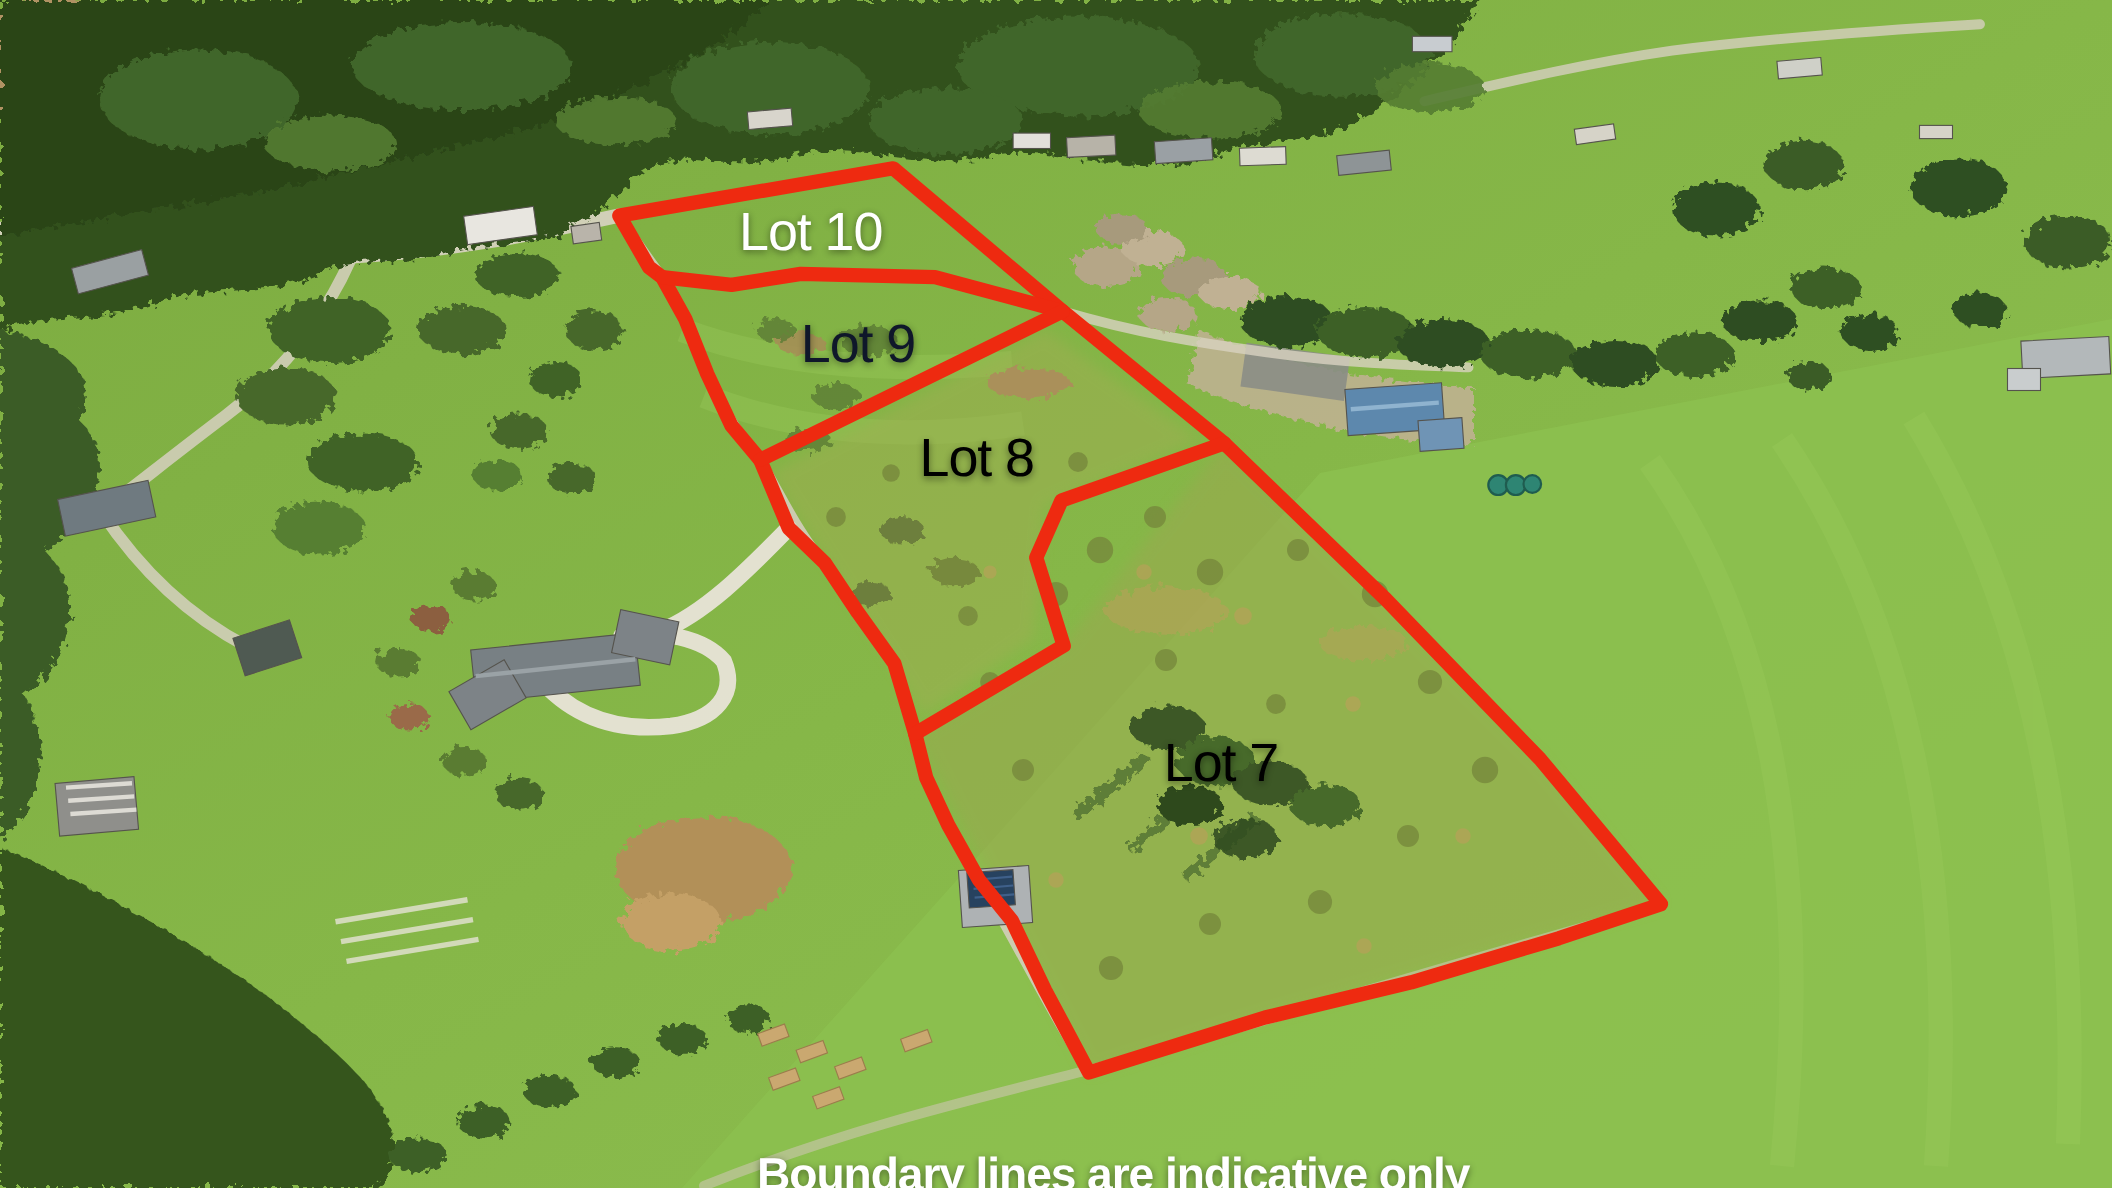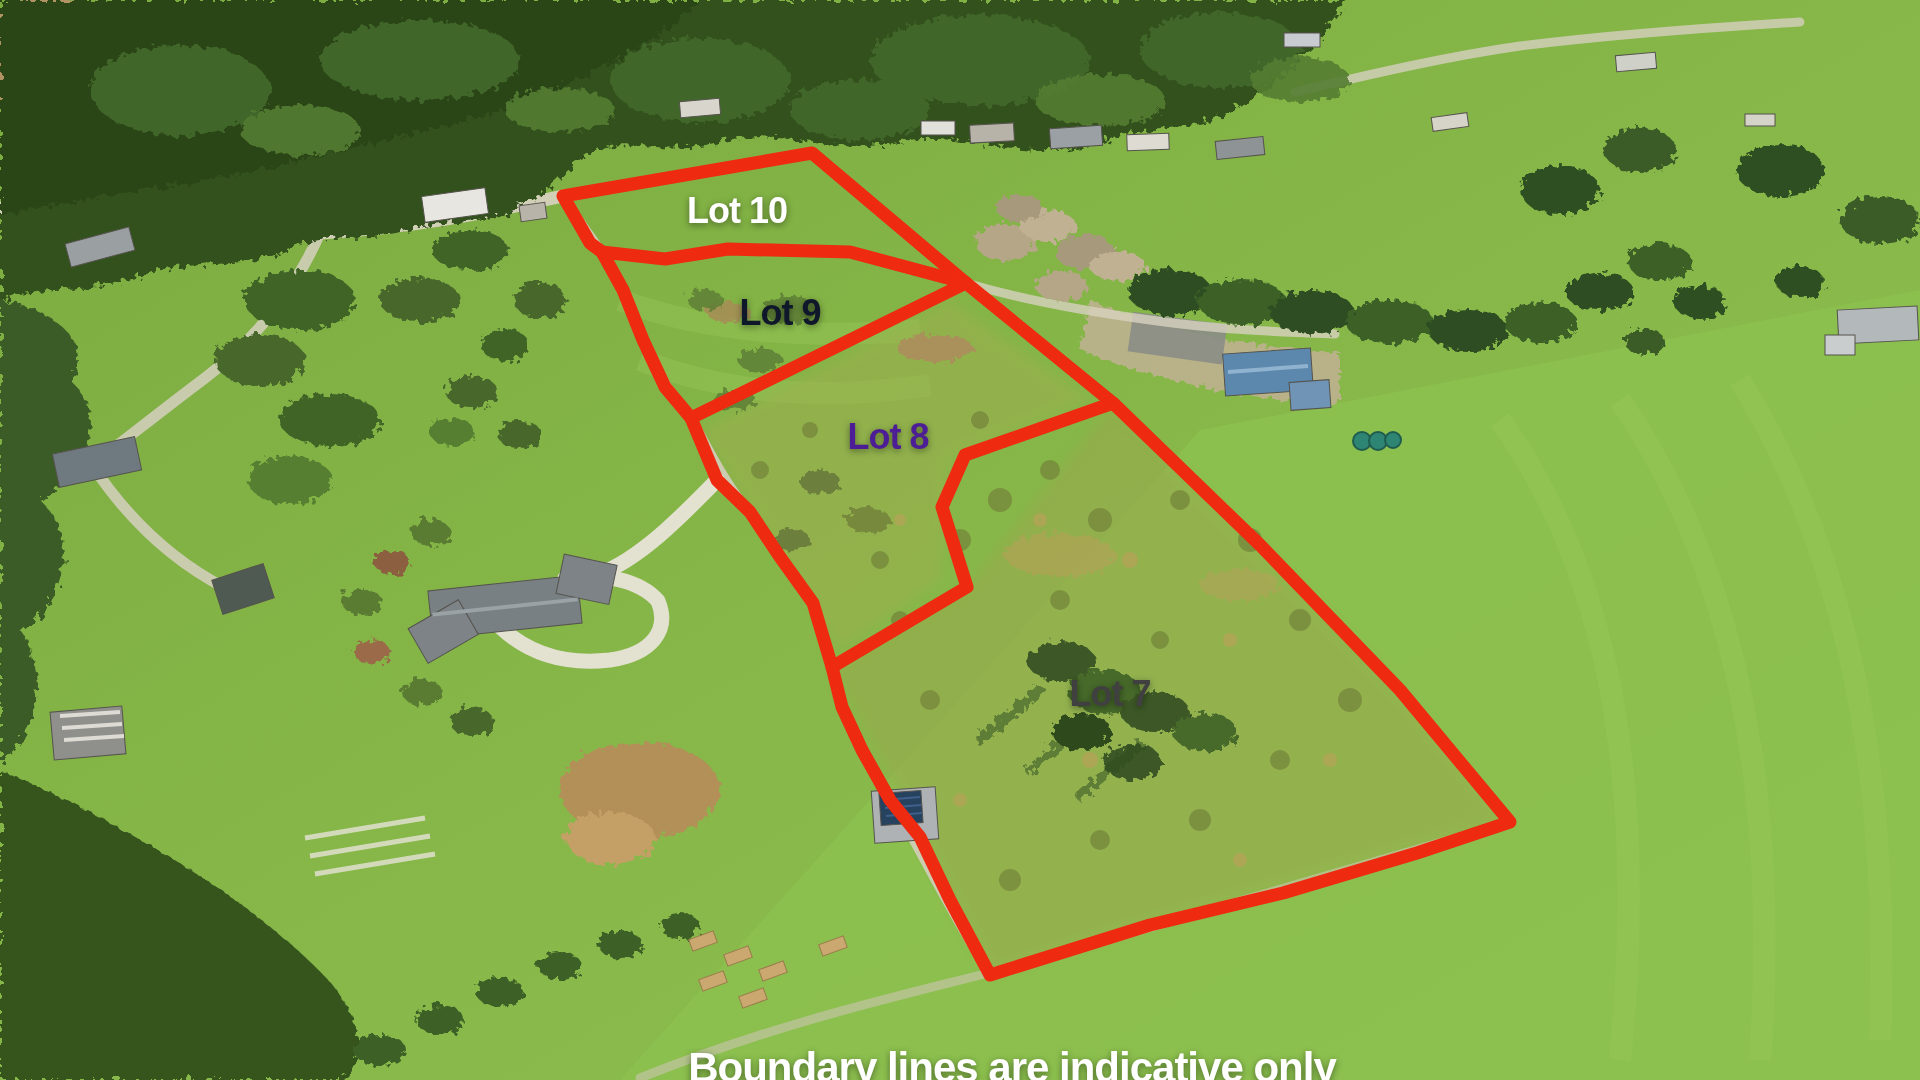--- a/index.html
+++ b/index.html
@@ -5,21 +5,21 @@
   html,body{margin:0;padding:0;background:#222;}
   .stage{
     position:relative;width:1920px;height:1080px;overflow:hidden;
     font-family:"Liberation Sans",sans-serif;
     background:#7fae43;
   }
   .scene,.overlay{position:absolute;left:0;top:0;width:1920px;height:1080px;}
   .overlay{pointer-events:none;}
   .lot-label{
     position:absolute;transform:translate(-50%,-50%);
-    color:#fff;font-weight:700;font-size:36px;letter-spacing:-1px;
+    color:#fff;font-weight:400;font-size:49px;letter-spacing:-1px;
     white-space:nowrap;text-shadow:0 2px 7px rgba(0,0,0,.45);
   }
   .disclaimer{
     position:absolute;transform:translateX(-50%);
     color:#fff;font-weight:700;font-size:42px;letter-spacing:-1px;
     white-space:nowrap;text-shadow:0 2px 7px rgba(0,0,0,.45);
   }
 </style>
 </head>
 <body>
@@ -273,17 +273,17 @@
 
   <svg class="overlay" id="overlay-svg" viewBox="0 0 1920 1080" xmlns="http://www.w3.org/2000/svg">
       <polygon points="563,196 812,153 966,283 1113,403 1260,545 1400,690 1510,822 1417,853 1283,893 1150,925 990,975 950,900 920,837 890,800 862,750 842,707 832,667 813,603 780,557 750,512 717,480 691,418 665,387 643,340 623,290 602,252 590,243 578,222" fill="none" stroke="#ee2a10" stroke-width="13" stroke-linejoin="round" stroke-linecap="round"></polygon>
       <polyline points="602,252 665,259 728,249 850,252 966,283" fill="none" stroke="#ee2a10" stroke-width="13" stroke-linejoin="round" stroke-linecap="round"></polyline>
       <polyline points="691,418 966,283" fill="none" stroke="#ee2a10" stroke-width="13" stroke-linejoin="round" stroke-linecap="round"></polyline>
       <polyline points="1113,403 965,455 942,507 967,587 832,667" fill="none" stroke="#ee2a10" stroke-width="13" stroke-linejoin="round" stroke-linecap="round"></polyline>
     </svg>
 
   <div class="lot-label" style="left: 737px; top: 211px; color: rgb(255, 255, 255);">Lot 10</div>
   <div class="lot-label" style="left: 780px; top: 313px; color: #0f172a;">Lot 9</div>
-  <div class="lot-label" style="left: 888px; top: 437px; color: #4c1d95;">Lot 8</div>
-  <div class="lot-label" style="left: 1110px; top: 694px; color: #404040;">Lot 7</div>
+  <div class="lot-label" style="left: 888px; top: 417px; color: #000000;">Lot 8</div>
+  <div class="lot-label" style="left: 1110px; top: 694px; color: #000000;">Lot 7</div>
 
   <div class="disclaimer" id="disclaimer" style="left: 1012px; top: 1044px; color: rgb(255, 255, 255);">Boundary lines are indicative only</div>
 </div>
 
 </body></html>

